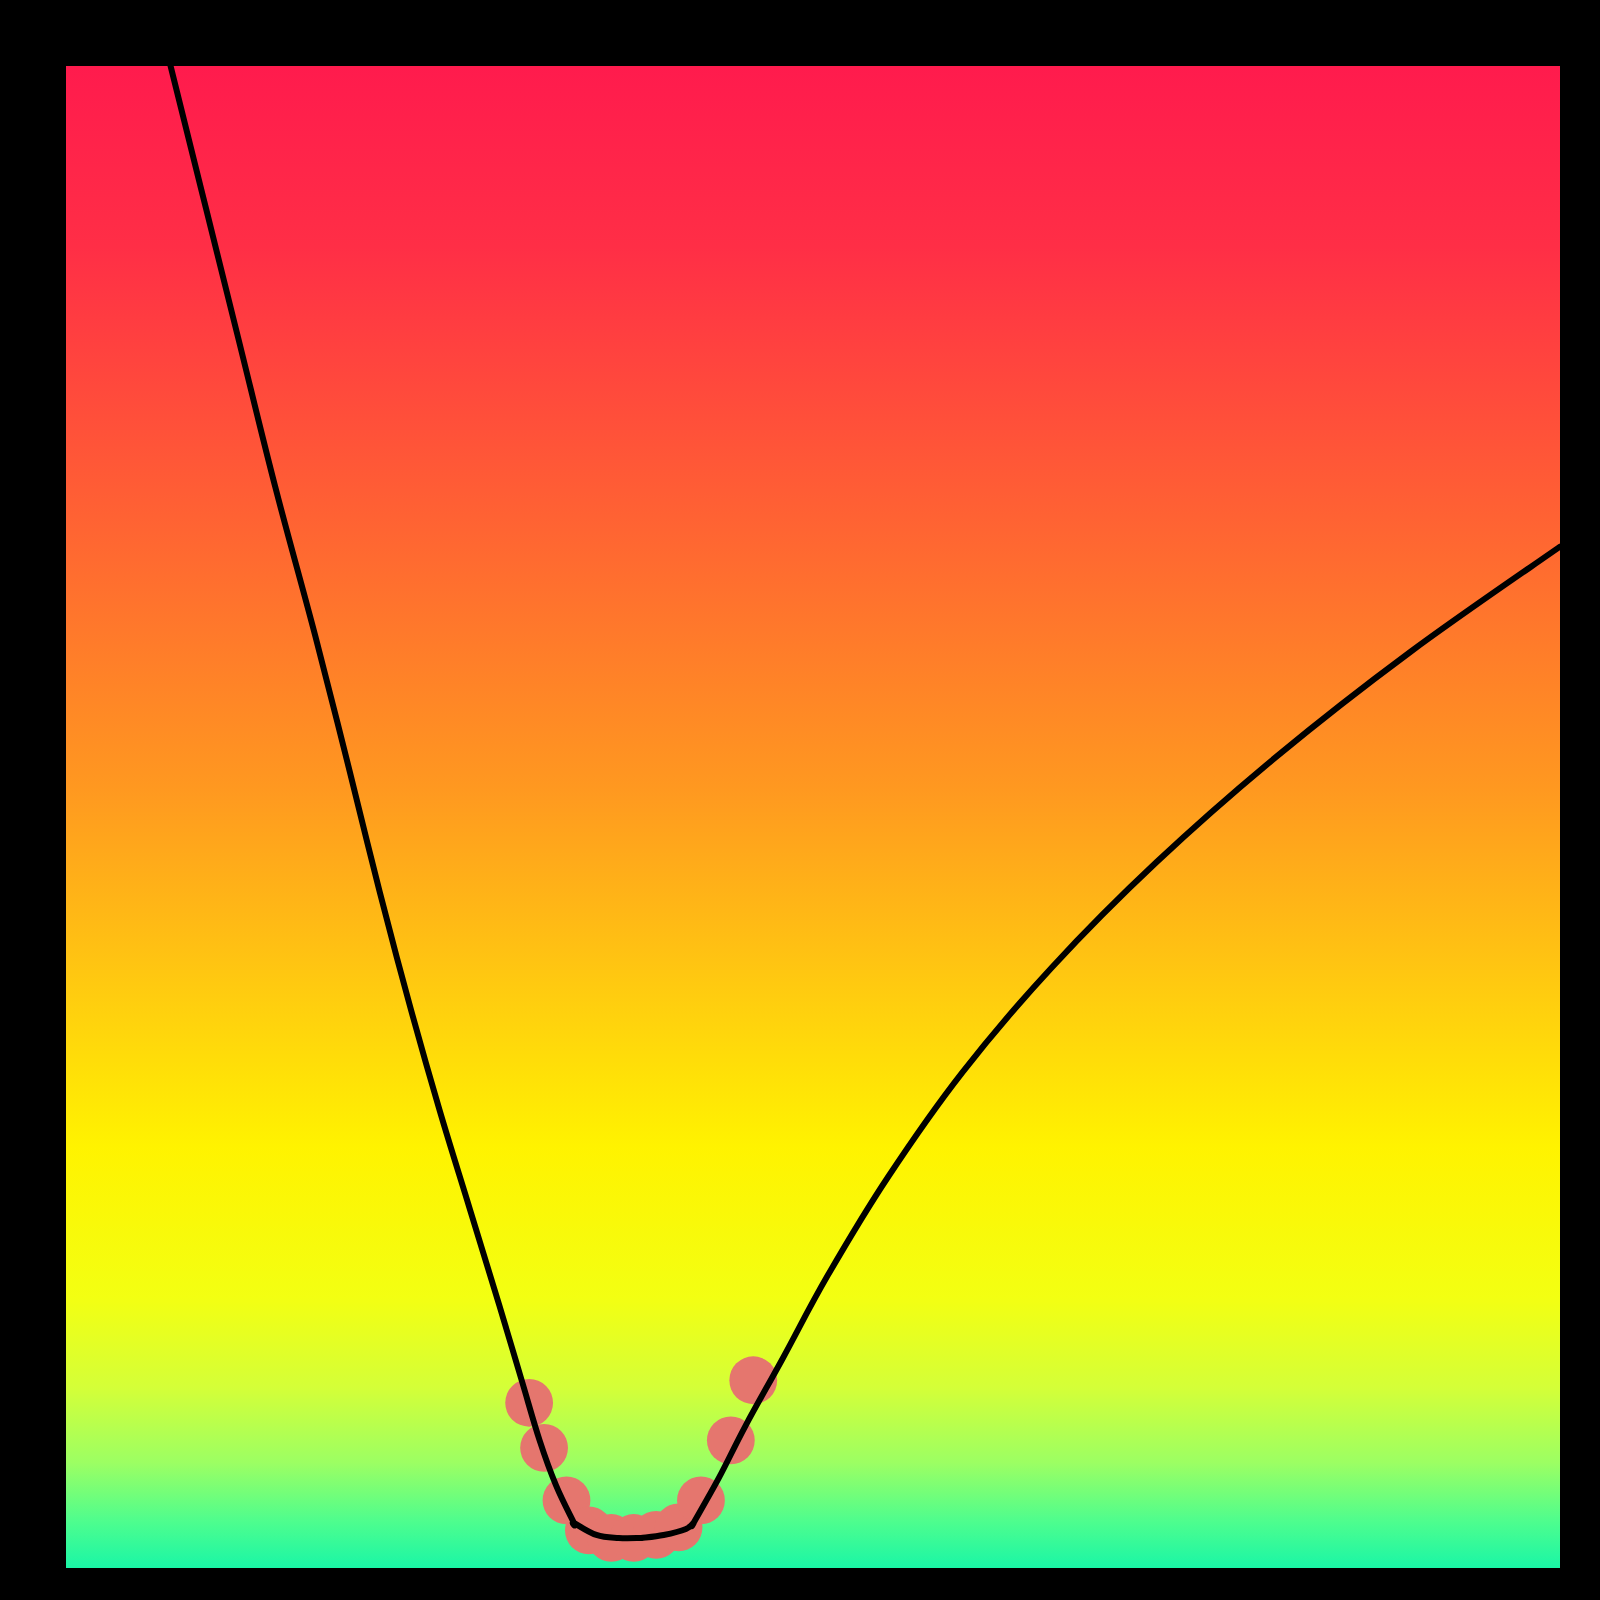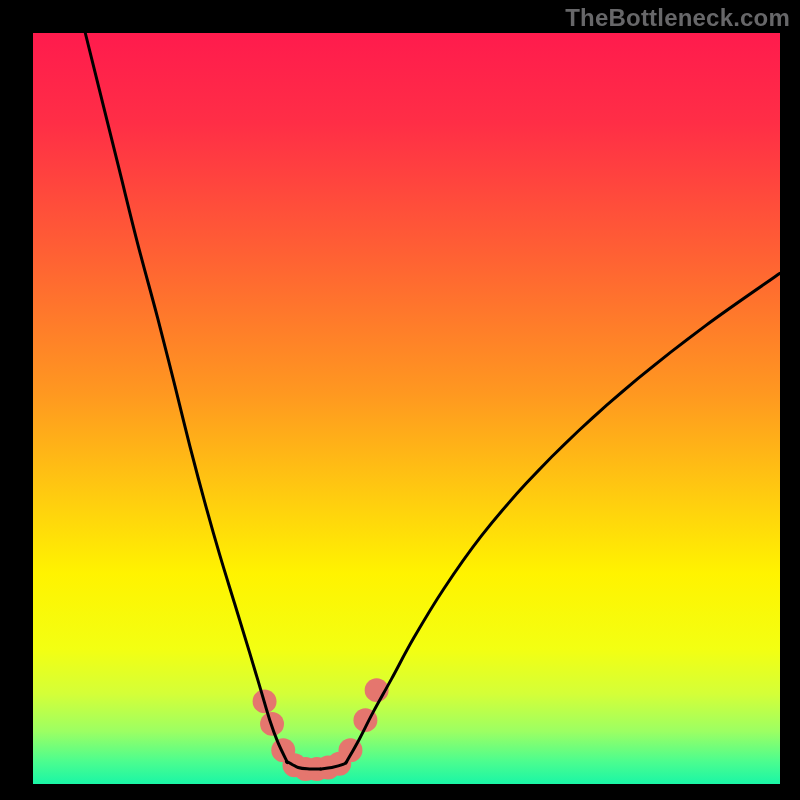--- a/index.html
+++ b/index.html
@@ -42,21 +42,20 @@
   .circ {
     fill: #e5766e;
     stroke: #e5766e;
     stroke-width: 0;
   }
 </style>
 </head>
 <body>
 
 <div class="stage">
-  <div class="watermark">TheBottleneck.com</div>
   <svg class="chart" width="800" height="800" viewBox="0 0 800 800">
     <defs>
       <linearGradient id="bgGrad" x1="0" y1="0" x2="0" y2="1">
           <stop offset="0.0%" stop-color="#ff1b4d"></stop>
           <stop offset="12.0%" stop-color="#ff2e46"></stop>
           <stop offset="30.0%" stop-color="#ff6233"></stop>
           <stop offset="48.0%" stop-color="#ff9820"></stop>
           <stop offset="62.0%" stop-color="#ffcd0f"></stop>
           <stop offset="72.0%" stop-color="#fff300"></stop>
           <stop offset="82.0%" stop-color="#f3ff12"></stop>

